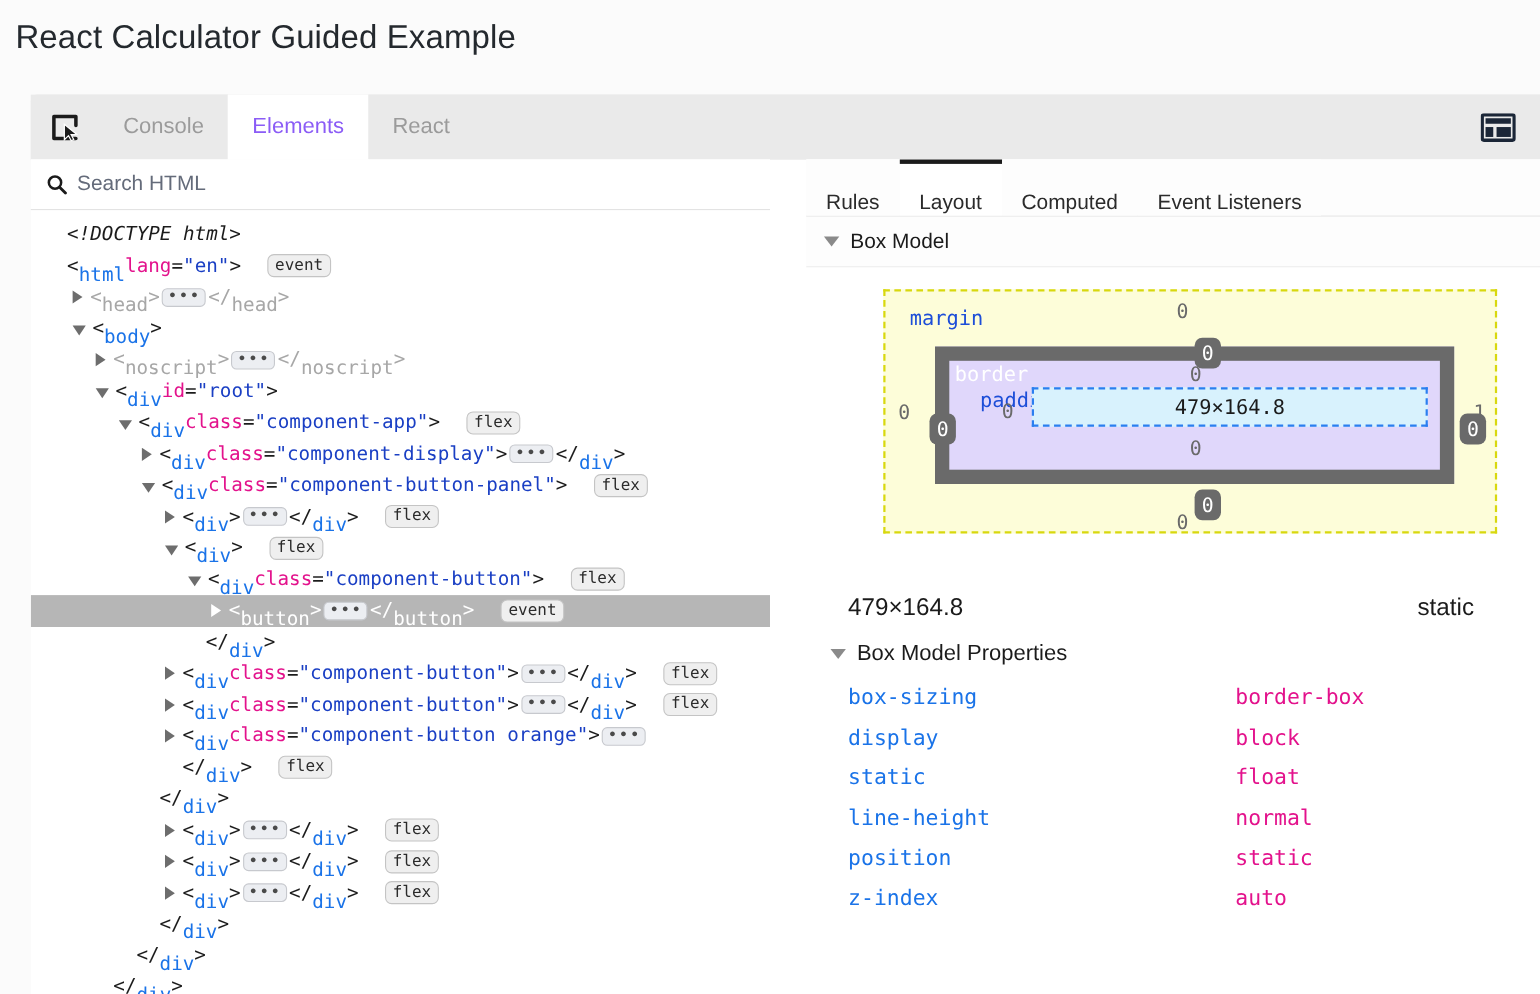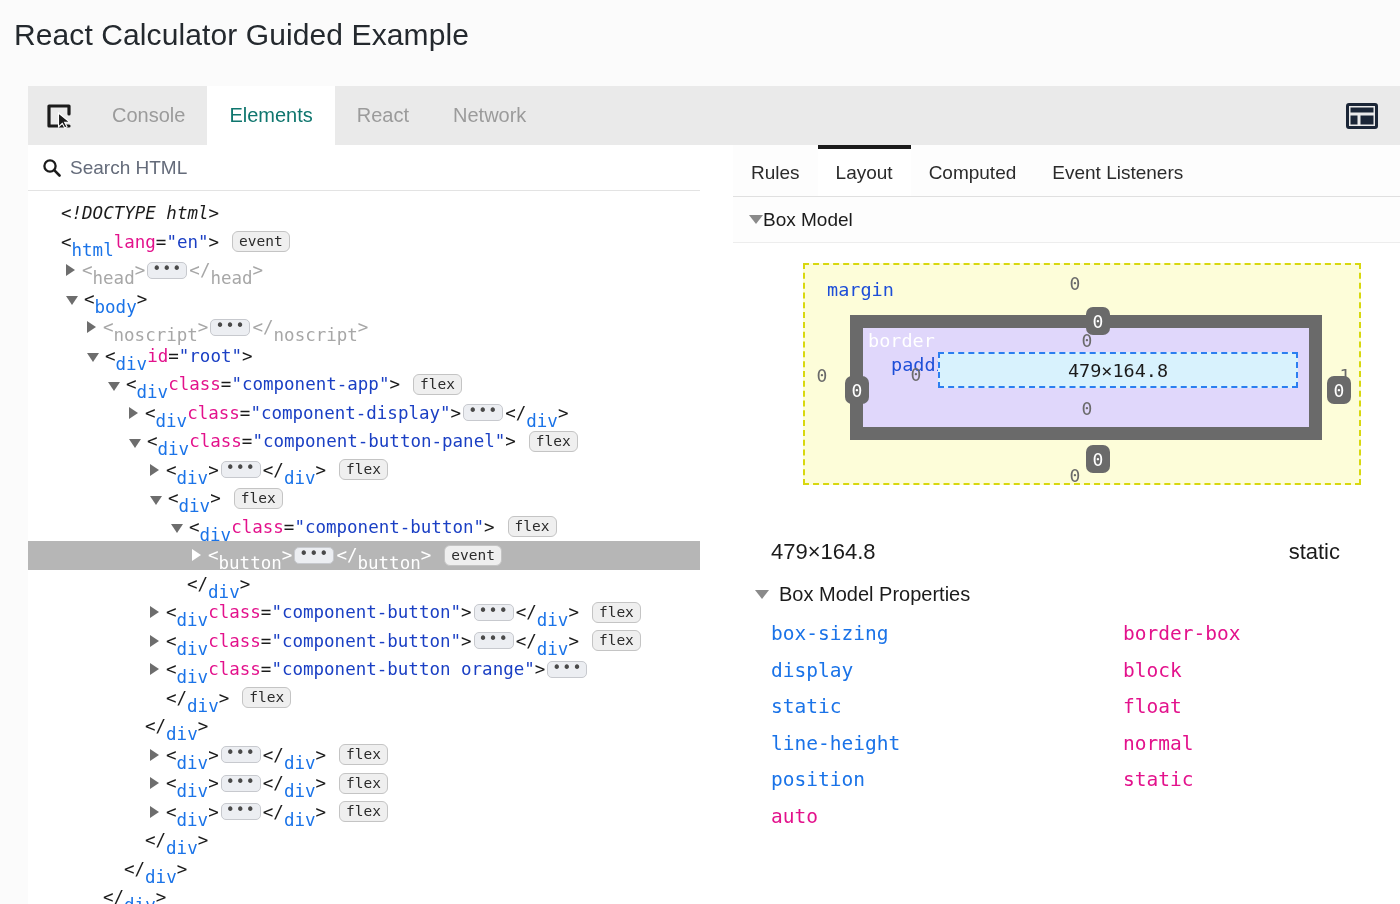--- a/index.html
+++ b/index.html
@@ -36,21 +36,21 @@
   }
   .inspect-btn {
     width: 62px; display: flex; align-items: center; justify-content: center;
     cursor: pointer; background: #eaeaea;
   }
   .tab {
     padding: 0 22px; display: flex; align-items: center;
     font-size: 20px; color: #9b9b9b; cursor: pointer;
     background: #eaeaea;
   }
-  .tab.active { background: #ffffff; color: #0f766e; }
+  .tab.active { background: #ffffff; color: #8b5cf6; }
   .tabstrip-filler { flex: 1; background: #eaeaea; }
   .panel-toggle {
     position: absolute; right: 10px; top: 0; height: 59px;
     width: 56px; display: flex; align-items: center; justify-content: center;
     cursor: pointer;
   }
 
   
   .left-pane {
     position: absolute; left: 0; top: 59px;
@@ -112,45 +112,45 @@
     display: inline-block; background: #eceef2;
     border: 1px solid #c7c9ce; border-radius: 5px;
     height: 17px; line-height: 12px; padding: 0 4px;
     margin: 0 2px; vertical-align: middle;
     color: #4a4a4a; font-size: 15px; cursor: pointer;
     letter-spacing: 1px;
   }
   .badge {
     display: inline-block; background: #efefef;
     border: 1px solid #c4c4c4; border-radius: 6px;
-    padding: 0px 6px; margin-left: 13px;
+    padding: 0px 6px; margin-left: 24px;
     font-size: 14.5px; line-height: 19px;
     color: #2b2b2b; font-family: "DejaVu Sans Mono", monospace;
     cursor: pointer;
   }
   .indent { display: inline-block; flex: none; }
 
   
   .right-pane {
     position: absolute; left: 705px; top: 59px;
     width: 667px; height: 759px; background: #ffffff;
   }
   .subtabs {
     height: 52px; display: flex; align-items: stretch;
     border-bottom: 1px solid #e0e0e0; background: #fdfdfd;
   }
   .subtab {
-    padding: 0 18px; display: flex; align-items: center;
+    padding: 0 18px; display: flex; align-items: flex-end;
     font-size: 19px; color: #2b2b2b; cursor: pointer;
     border-top: 4px solid transparent; background: #fdfdfd;
   }
   .subtab.active { background: #ffffff; border-top: 4px solid #1b1b1b; }
 
   .section-head {
-    height: 46px; display: flex; align-items: center; gap: 0;
+    height: 46px; display: flex; align-items: center; gap: 10px;
     padding-left: 16px; font-size: 19px; color: #1b1b1b;
     border-bottom: 1px solid #ededed; background: #fdfdfd;
     cursor: pointer;
   }
   .caret-down {
     width: 0; height: 0;
     border-left: 7px solid transparent;
     border-right: 7px solid transparent;
     border-top: 9px solid #8a8a8a; flex: none;
   }
@@ -229,23 +229,20 @@
         </svg>
       </div>
       <div class="tab">
         <span>Console</span>
       </div>
       <div class="tab active">
         <span>Elements</span>
       </div>
       <div class="tab">
         <span>React</span>
-      </div>
-      <div class="tab">
-        <span>Network</span>
       </div>
       <div class="tabstrip-filler"></div>
       <div class="panel-toggle">
         <svg width="32" height="26" viewBox="0 0 32 26">
           <rect x="1.5" y="1.5" width="29" height="23" rx="1.5" fill="none" stroke="#1b2637" stroke-width="3"></rect>
           <rect x="4.5" y="4.5" width="23" height="5" fill="#1b2637"></rect>
           <rect x="4.5" y="12.5" width="7" height="9" fill="#1b2637"></rect>
           <rect x="14.5" y="12.5" width="13" height="9" fill="#1b2637"></rect>
         </svg>
       </div>
@@ -604,19 +601,20 @@
           </div>
           <div class="prop-row">
             <span class="prop-name">line-height</span>
             <span class="prop-val">normal</span>
           </div>
           <div class="prop-row">
             <span class="prop-name">position</span>
             <span class="prop-val">static</span>
           </div>
           <div class="prop-row">
+            <span class="prop-name">z-index</span>
             <span class="prop-val">auto</span>
           </div>
         </div>
 
     </div>
   </div>
 </div>
 
 </body></html>

